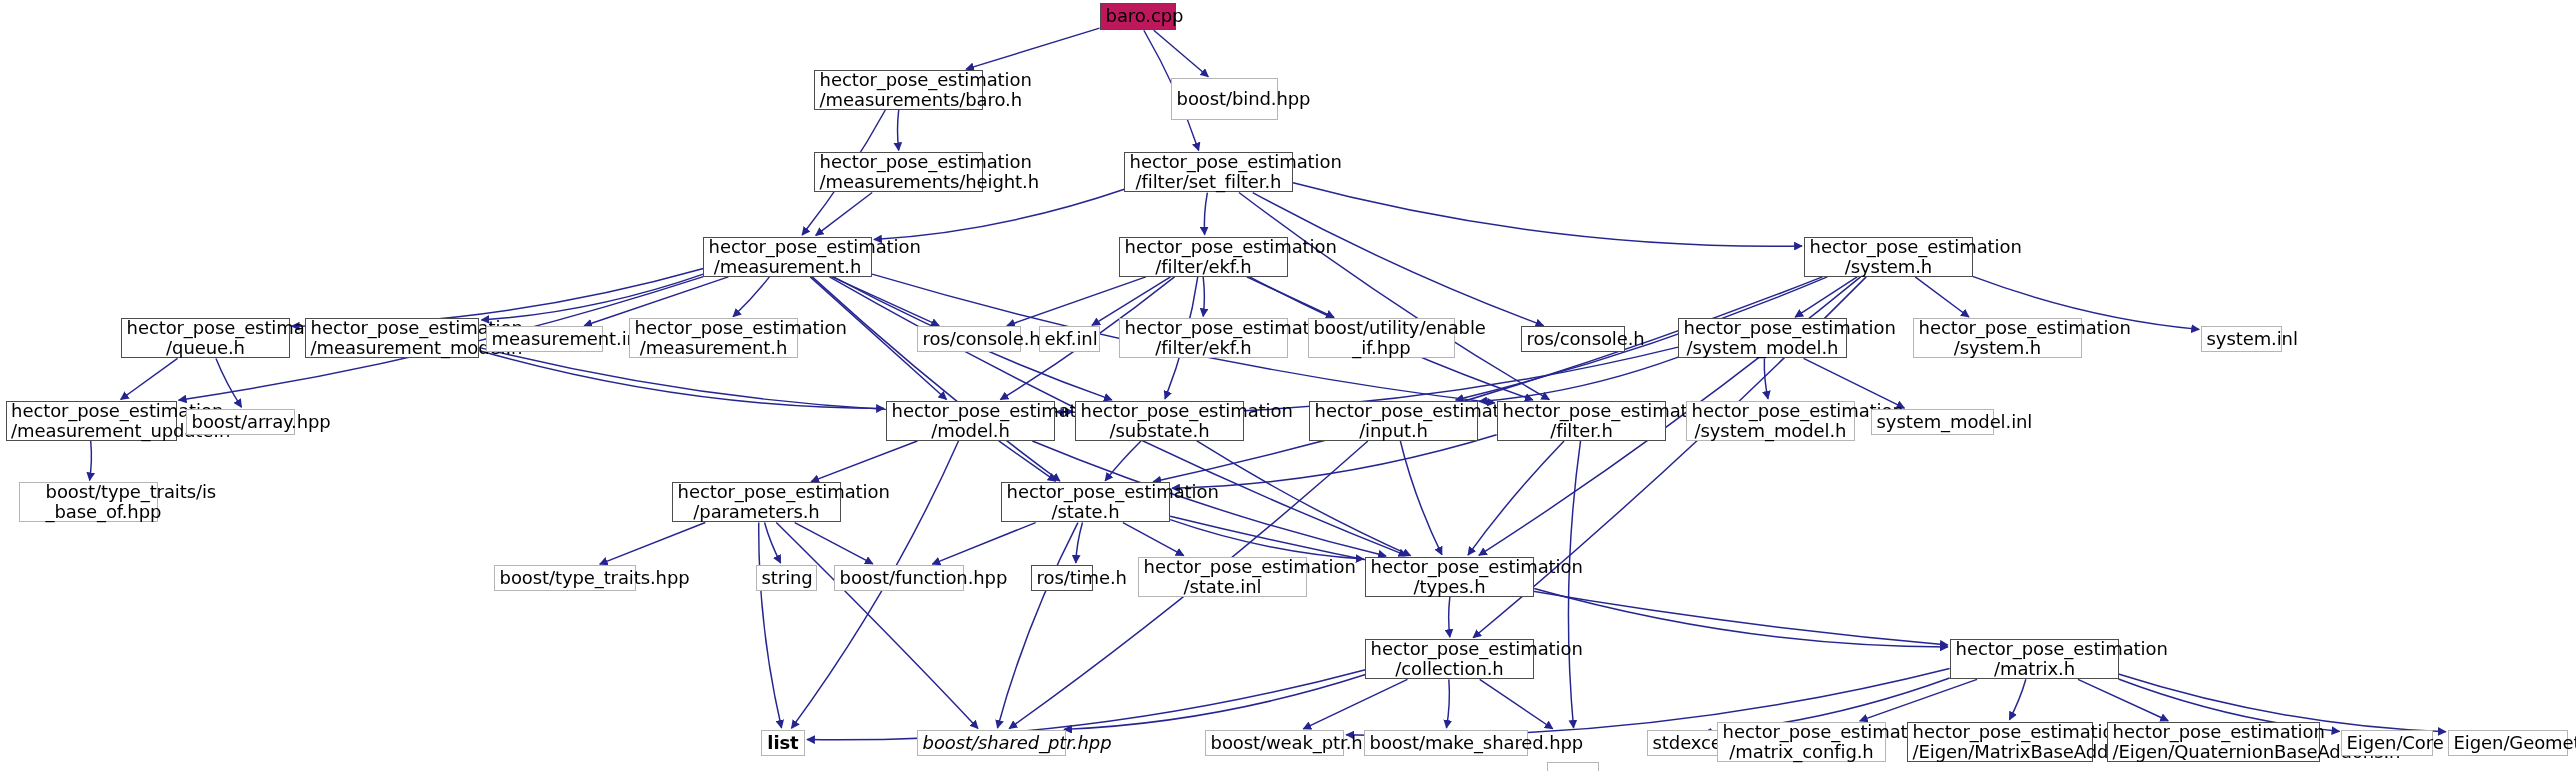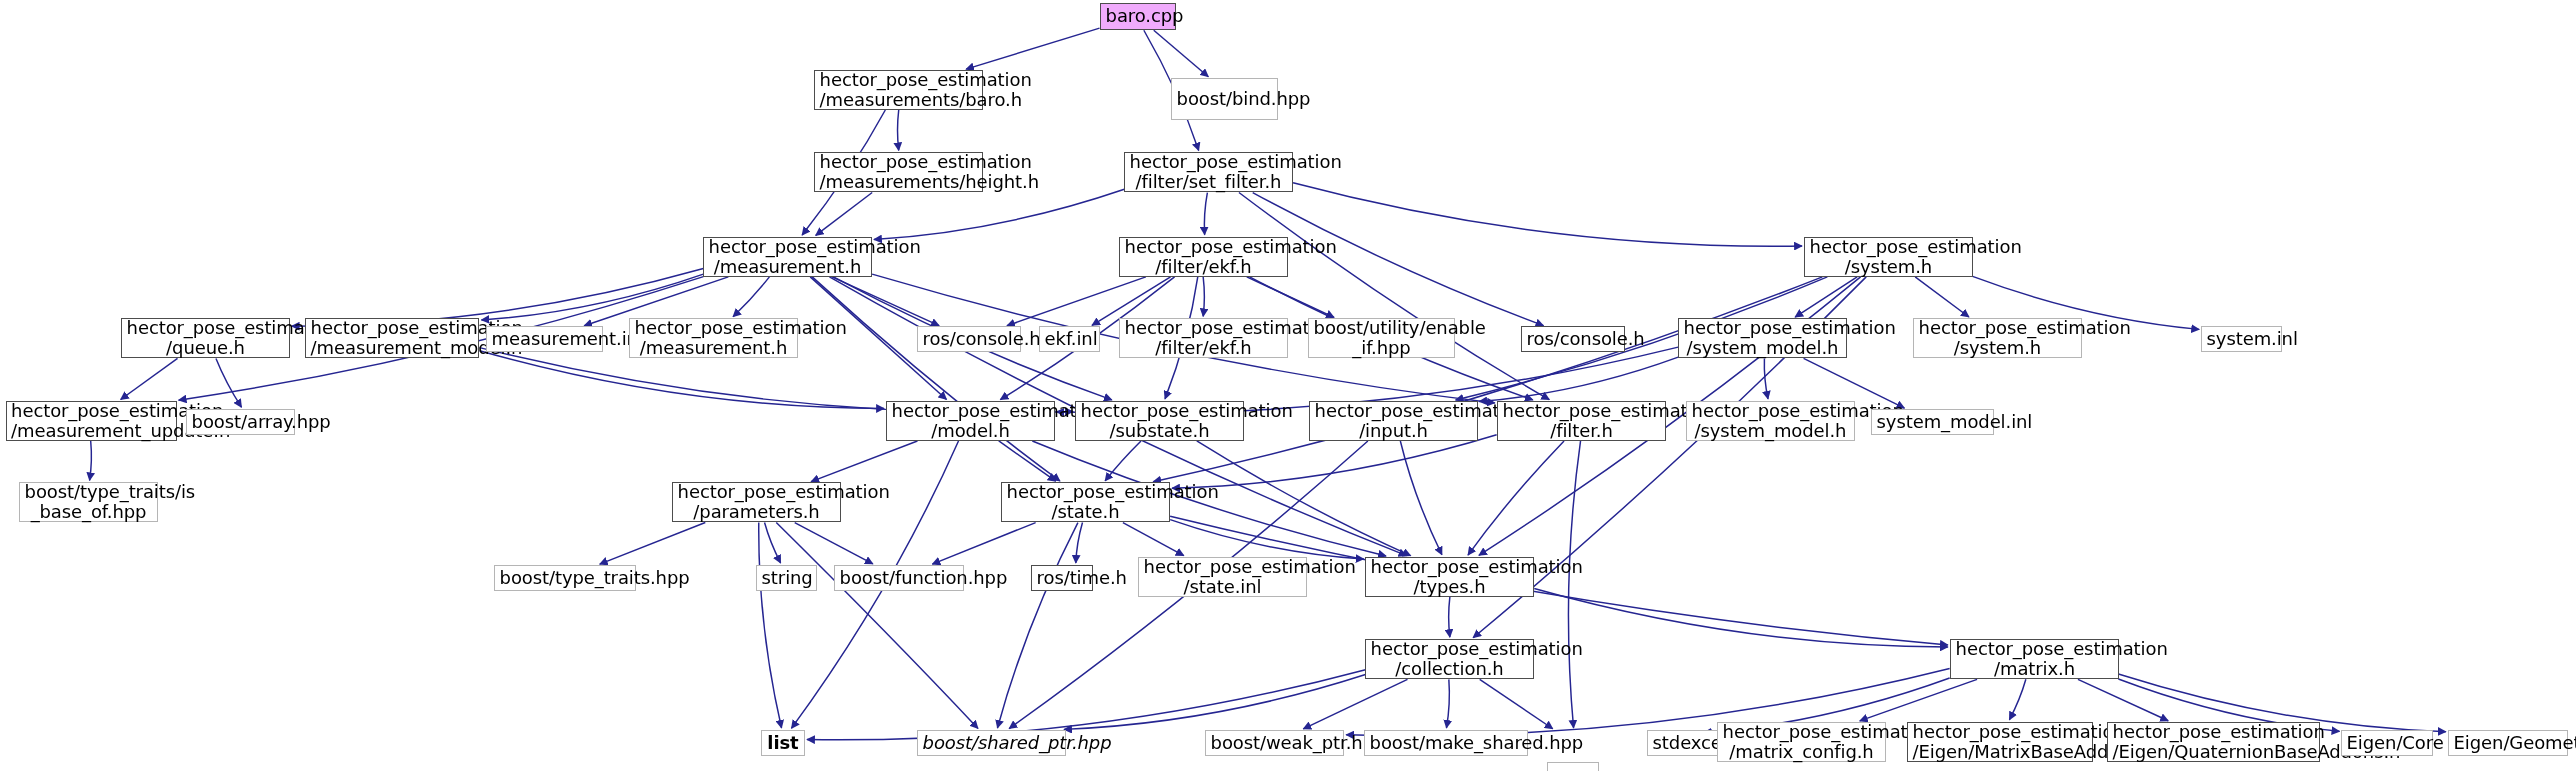--- a/index.html
+++ b/index.html
@@ -37,21 +37,21 @@
     background: #ffffff;
     border: 0.9px solid #b5b5b5;
     white-space: pre;
     letter-spacing: -0.1px;
     z-index: 5;
   }
   .node.strong {
     border: 1.8px solid #4d4d4d;
   }
   .node.root {
-    background: #f0abfc;
+    background: #be185d;
     border: 1.8px solid #4d4d4d;
   }
   .node-label {
     display: block;
     width: 100%;
     padding: 0 4.6px;
     box-sizing: border-box;
   }
 </style>
 </head>
@@ -188,21 +188,21 @@
 /model.h</span></div>
     <div class="node strong" style="left: 1075px; top: 401px; width: 169px; height: 40px;"><span class="node-label">hector_pose_estimation
 /substate.h</span></div>
     <div class="node strong" style="left: 1309px; top: 401px; width: 169px; height: 40px;"><span class="node-label">hector_pose_estimation
 /input.h</span></div>
     <div class="node strong" style="left: 1497px; top: 401px; width: 169px; height: 40px;"><span class="node-label">hector_pose_estimation
 /filter.h</span></div>
     <div class="node " style="left: 1686px; top: 401px; width: 169px; height: 40px;"><span class="node-label">hector_pose_estimation
 /system_model.h</span></div>
     <div class="node " style="left: 1871px; top: 409px; width: 123px; height: 26px;"><span class="node-label">system_model.inl</span></div>
-    <div class="node " style="left: 19px; top: 482px; width: 139px; height: 40px;"><span class="node-label">boost/type_traits/is
+    <div class="node " style="left: 19px; top: 482px; width: 139px; height: 40px; padding-left: 21px;"><span class="node-label">boost/type_traits/is
 _base_of.hpp</span></div>
     <div class="node strong" style="left: 672px; top: 482px; width: 169px; height: 40px;"><span class="node-label">hector_pose_estimation
 /parameters.h</span></div>
     <div class="node strong" style="left: 1001px; top: 482px; width: 169px; height: 40px;"><span class="node-label">hector_pose_estimation
 /state.h</span></div>
     <div class="node " style="left: 494px; top: 565px; width: 142px; height: 26px;"><span class="node-label">boost/type_traits.hpp</span></div>
     <div class="node " style="left: 756px; top: 565px; width: 61px; height: 26px;"><span class="node-label">string</span></div>
     <div class="node " style="left: 834px; top: 565px; width: 130px; height: 26px;"><span class="node-label">boost/function.hpp</span></div>
     <div class="node strong" style="left: 1031px; top: 565px; width: 62px; height: 26px; justify-content: flex-end;"><span class="node-label">ros/time.h</span></div>
     <div class="node " style="left: 1138px; top: 557px; width: 169px; height: 40px;"><span class="node-label">hector_pose_estimation

